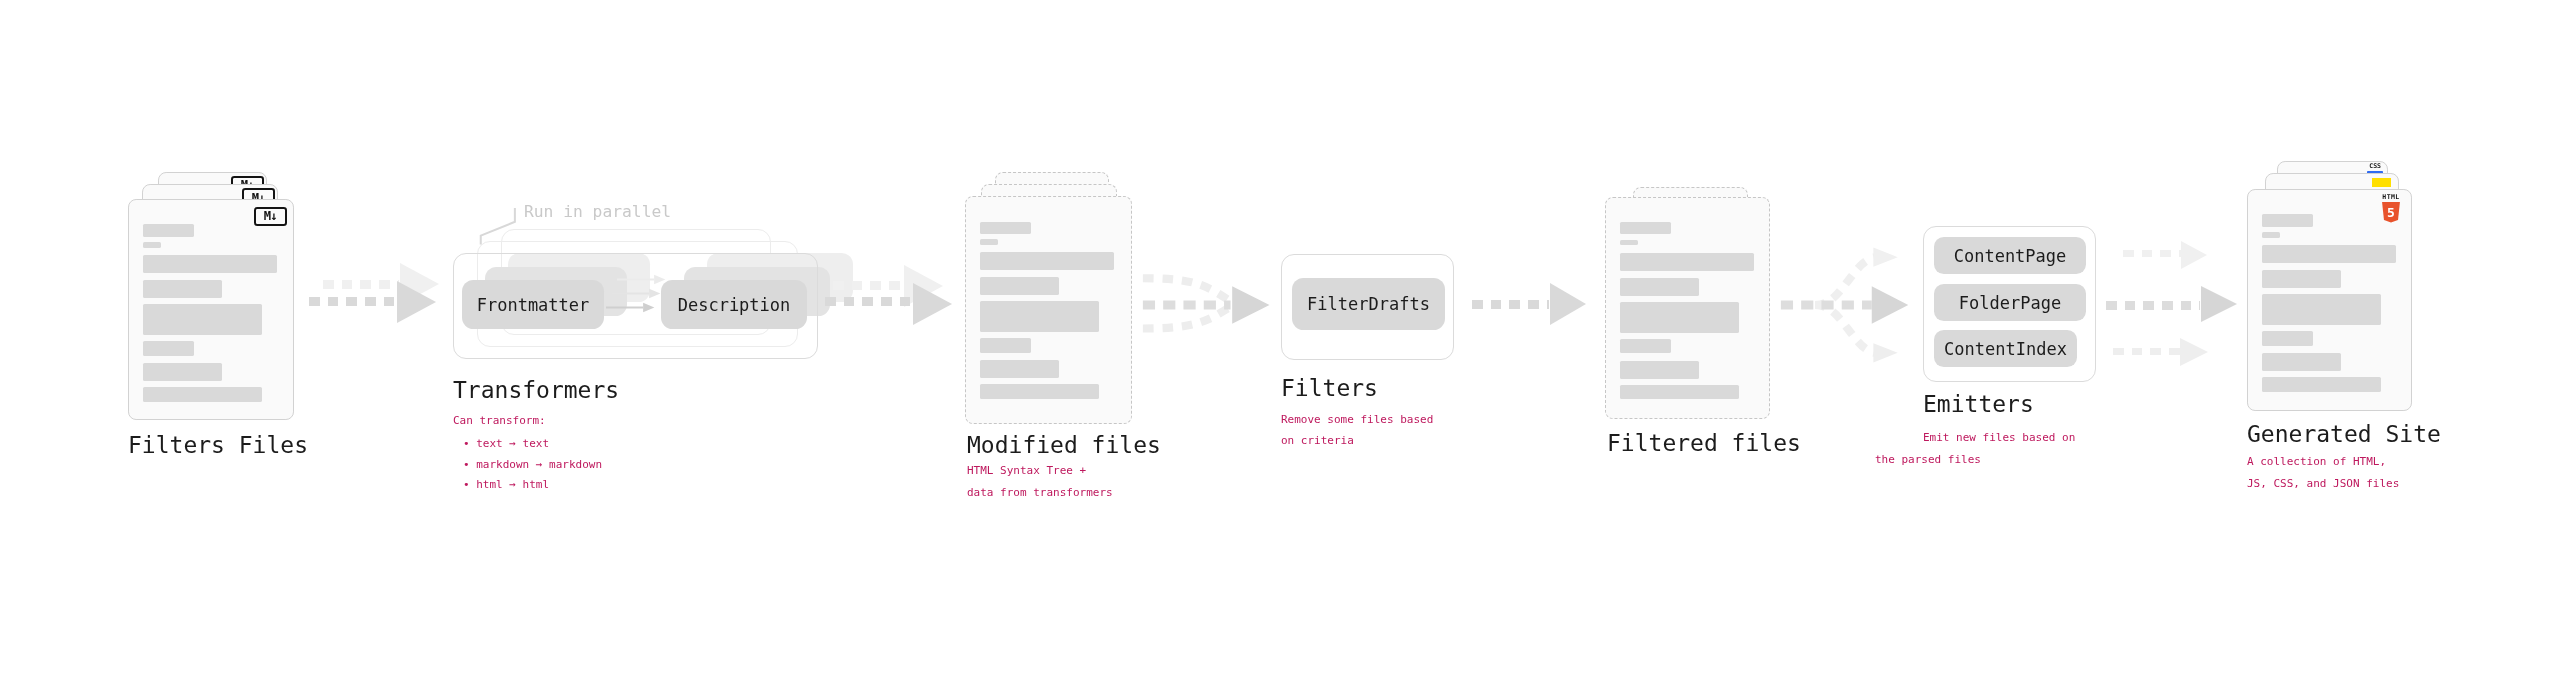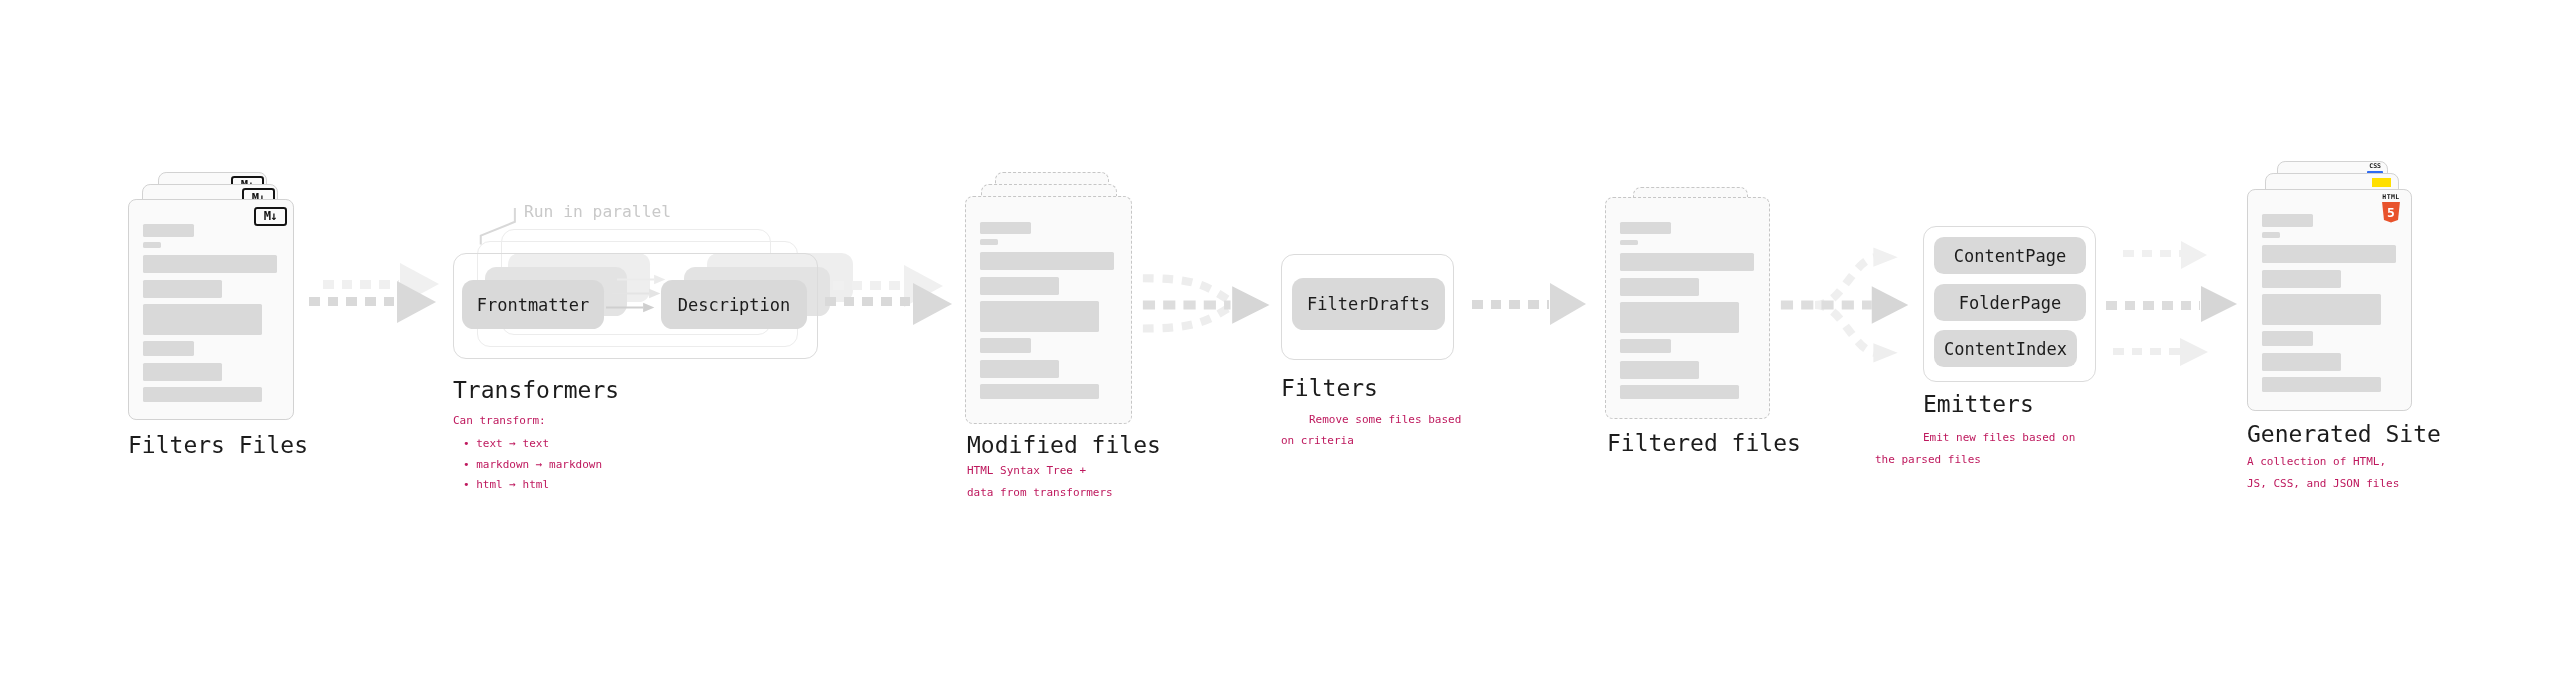--- a/index.html
+++ b/index.html
@@ -179,21 +179,21 @@
   <svg class="abs" style="left:1138px; top:244px;" width="138" height="122" viewBox="0 0 170 150">
     <path d="M 6 42 C 55 42, 75 47, 96 59 C 106 65, 113 70, 118 73" fill="none" stroke="#ededed" stroke-width="10" stroke-dasharray="13 11"></path>
     <path d="M 6 104 C 55 104, 75 99, 96 88 C 106 82, 113 78, 118 75" fill="none" stroke="#ededed" stroke-width="10" stroke-dasharray="13 11"></path>
     <path d="M 6 75 L 114 75" fill="none" stroke="#dddddd" stroke-width="11" stroke-dasharray="15 10"></path>
     <polygon points="116,52 116,98 162,75" fill="#d6d6d6"></polygon>
   </svg>
 
   <div class="cont" style="left:1281px; top:254px; width:173px; height:106px;"></div>
   <div class="pill" style="left:1292px; top:278px; width:153px; height:52px;">FilterDrafts</div>
   <div class="label" style="left:1281px; top:375px;">Filters</div>
-  <div class="sub" style="left:1281px; top:413px;margin-left:28px;">Remove some files based</div>
+  <div class="sub" style="left:1281px; top:413px;">Remove some files based</div>
   <div class="sub" style="left:1281px; top:434px;">on criteria</div>
 
   <div>
     <div class="adash" style="--c:#d9d9d9; left:1472px; top:300px; width:77px;"></div>
     <div class="ahead" style="--c:#d9d9d9; left:1550px; top:283px; border-left-width:36px;"></div>
   </div>
 
   <div class="abs" style="left:1605px; top:187px; width:169px; height:236px;">
     <div class="fc dashed" style="left:28.4px; top:0; width:115px; height:41px;"></div>
     <div class="fc dashed" style="left:0; top:9.8px; width:165px; height:222px;">

